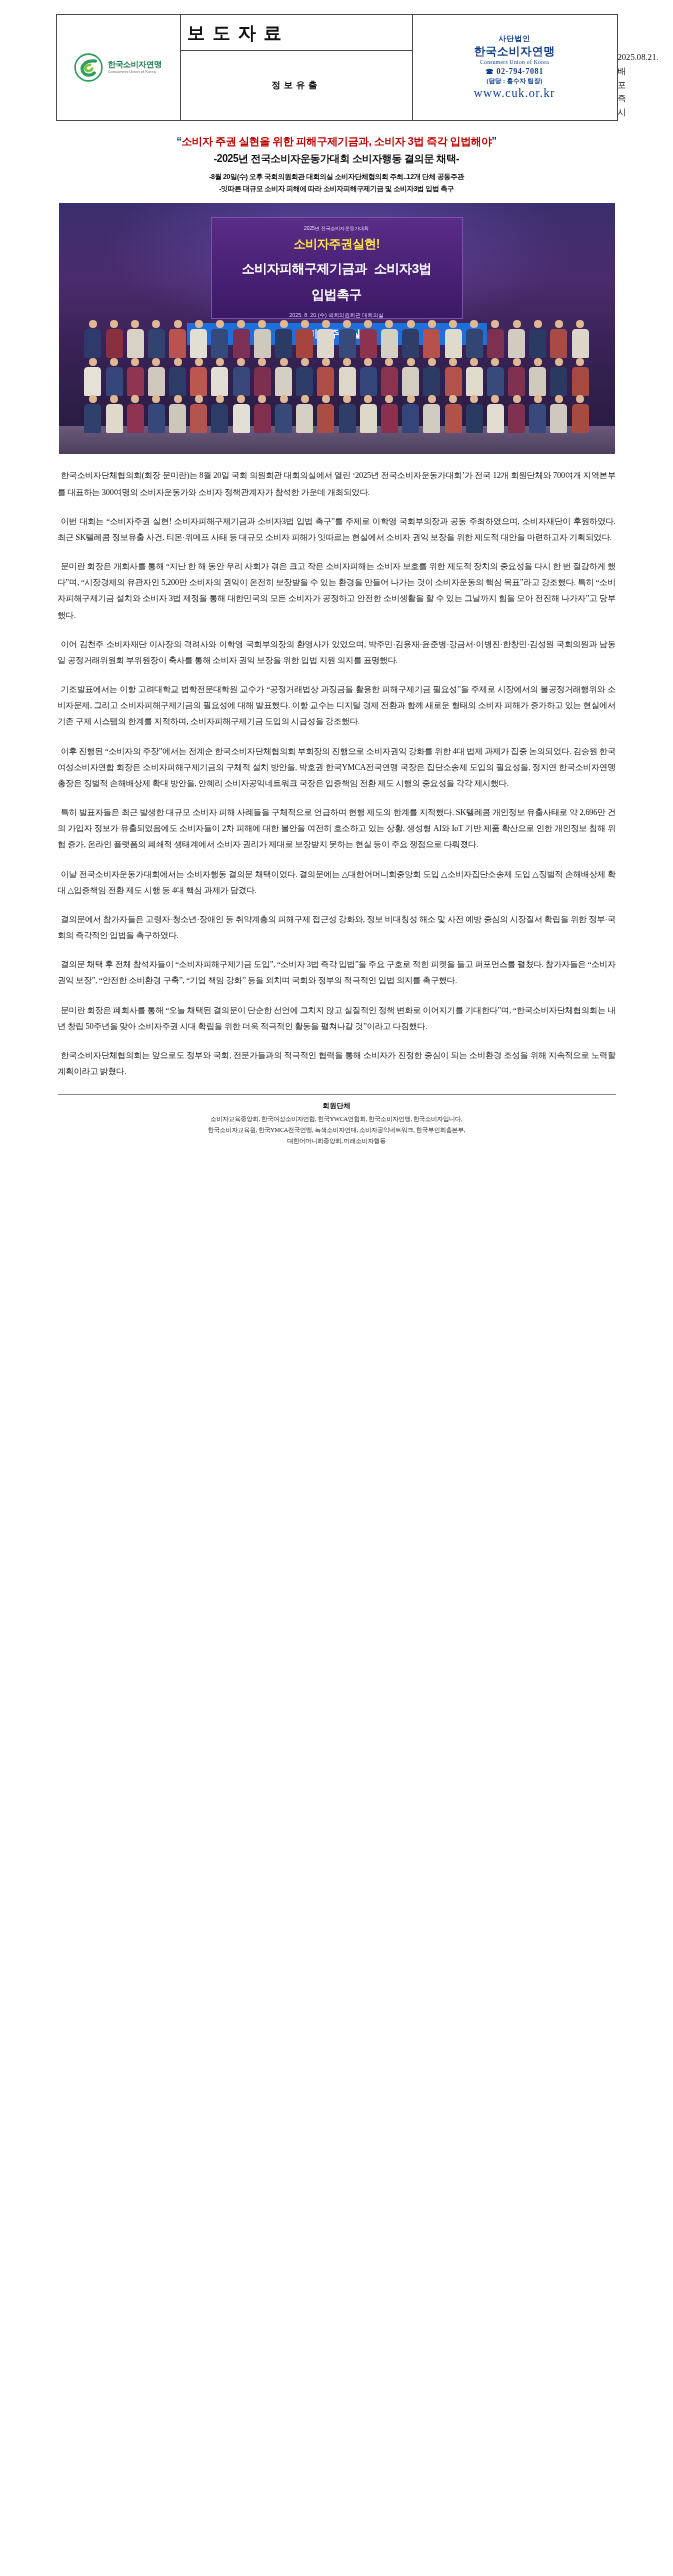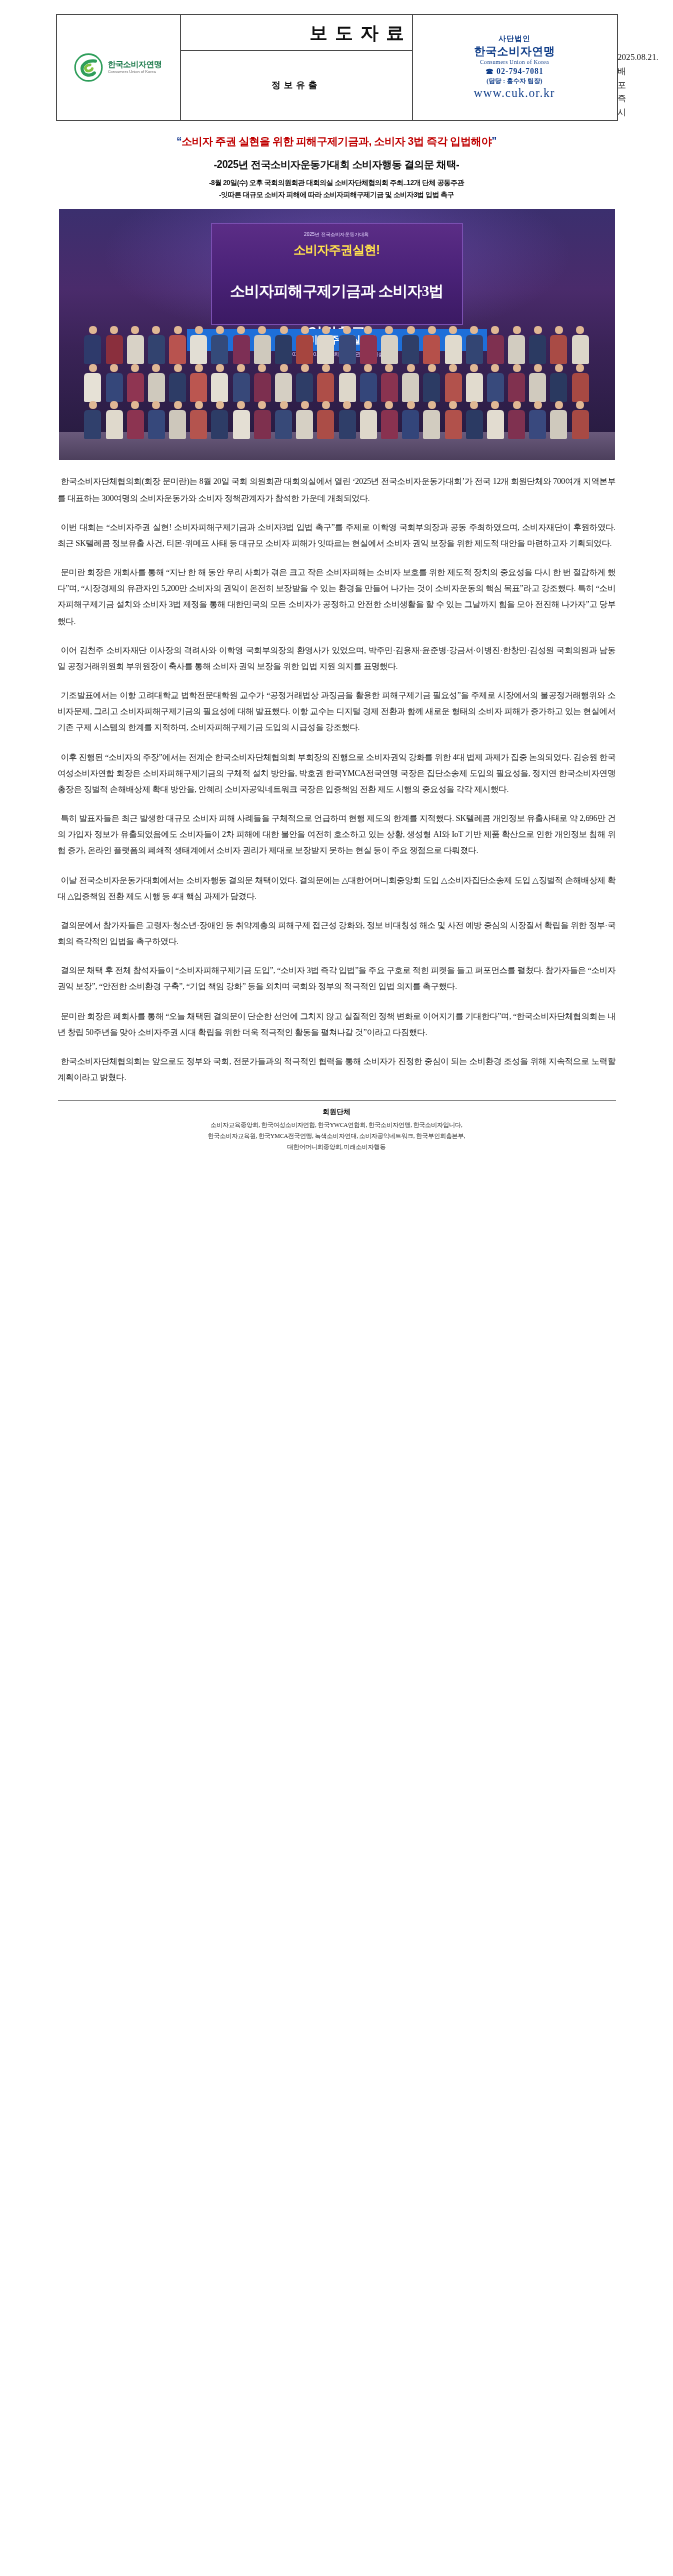--- a/index.html
+++ b/index.html
@@ -61,21 +61,21 @@
   }
   .logo-en {
     font-family: "Liberation Sans", sans-serif;
     font-size: 4px;
     color: #6f6f6f;
     letter-spacing: 0px;
   }
 
   .title-cell {
     width: 231px;
-    text-align: right;
+    text-align: left;
     height: 35px;
     border-bottom: 0.5px solid #4a4a4a;
   }
   .doc-title {
     font-size: 18px;
     font-weight: bold;
     letter-spacing: 7.5px;
     font-family: "Liberation Serif", serif;
     padding-left: 6.4px;
   }
@@ -149,21 +149,21 @@
   }
   .hl-1 .red {
     color: #c00000;
   }
   .hl-2 {
     font-family: "Liberation Sans", sans-serif;
     font-size: 10.2px;
     font-weight: bold;
     color: #111111;
     letter-spacing: -0.3px;
-    margin-top: 9px;
+    margin-top: 3px;
   }
   .hl-sub {
     font-family: "Liberation Sans", sans-serif;
     font-size: 7px;
     font-weight: bold;
     color: #111111;
     letter-spacing: -0.3px;
     margin-top: 5.4px;
     line-height: 1.7;
   }
@@ -206,25 +206,25 @@
   }
   .banner-main {
     font-family: "Liberation Sans", sans-serif;
     font-size: 12.3px;
     font-weight: bold;
     color: #ffe14d;
     margin-top: 5.4px;
     letter-spacing: -0.5px;
   }
   .banner-sub {
-    font-family: Liberation Serif, serif;
-    font-size: 15px;
+    font-family: Liberation Mono, monospace;
+    font-size: 13px;
     font-weight: bold;
     color: #ffffff;
-    margin-top: 22px;
+    margin-top: 8px;
     letter-spacing: -0.5px;
     line-height: 1.35;
   }
   .banner-foot {
     font-family: "Liberation Sans", sans-serif;
     font-size: 5.4px;
     color: #d9c9ff;
     margin-top: 7.5px;
   }
   .slogan-strip {

